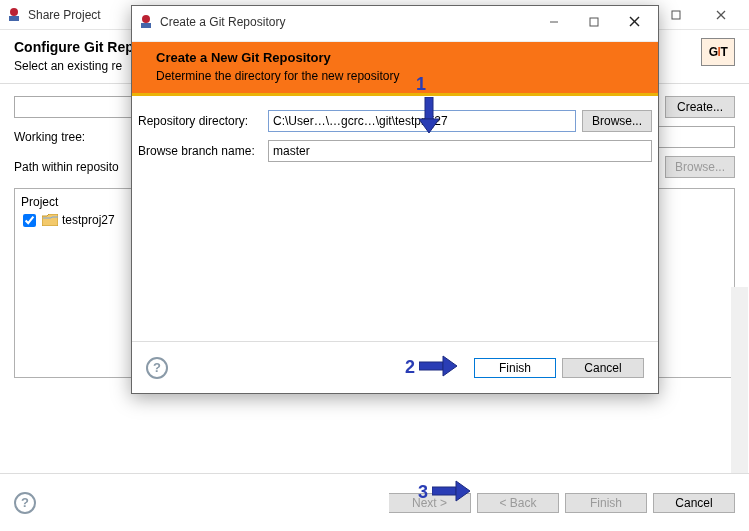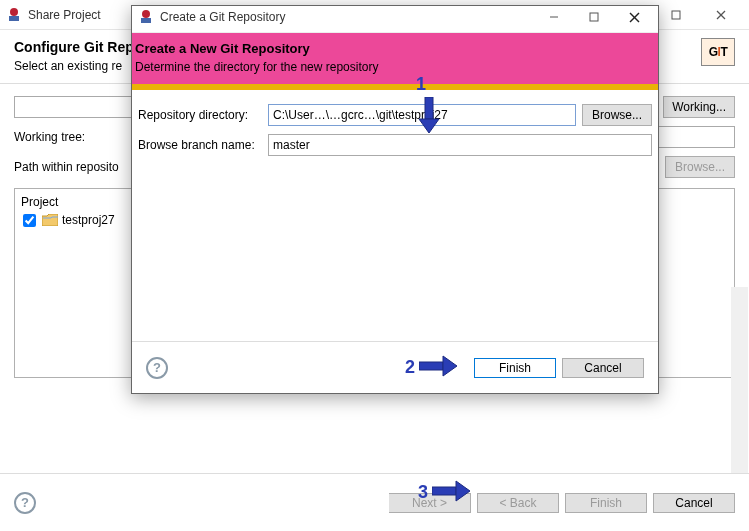--- a/index.html
+++ b/index.html
@@ -35,25 +35,25 @@
   .folder-icon { width:16px; height:12px; display:inline-block; }
 
   .outer-footer { position:absolute; bottom:0; left:0; right:0; height:58px; border-top:1px solid #ddd; display:flex; align-items:center; padding:0 14px; background:#fff;}
   .help-circle { width:22px; height:22px; border:2px solid #8a9aa8; border-radius:50%; color:#8a9aa8; display:flex; align-items:center; justify-content:center; font-weight:bold; font-size:13px;}
   .outer-footer .spacer { flex:1; }
   .outer-footer .btn, .inner-footer .btn { min-width:82px; height:20px; }
   .btn.disabled { color:#9a9a9a; }
 
   
   .inner-dialog { position:absolute; left:131px; top:5px; width:528px; height:389px; background:#fff; border:1px solid #666; box-shadow:0 4px 18px rgba(0,0,0,.35); z-index:5;}
-  .inner-tb { height:27px; display:flex; align-items:center; padding:0 4px 4px 6px; background:#fff; border-bottom:1px solid #eee;}
+  .inner-tb { height:36px; display:flex; align-items:center; padding:0 4px 4px 6px; background:#fff; border-bottom:1px solid #eee;}
   .inner-tb .tb-title { color:#333; }
   .inner-tb .tb-btn { width:40px; height:26px; }
 
-  .inner-header { background:#ec4899; padding:6px 14px 10px 3px; border-bottom:6px solid #eab308; display:flex;}
+  .inner-header { background:#f97316; padding:6px 14px 10px 24px; border-bottom:3px solid #eab308; display:flex;}
   .inner-header h2 { font-size:13px; font-weight:bold; margin:2px 0 4px 0;}
   .inner-header .sub { font-size:12px; }
 
   .inner-body { padding:12px 6px; }
   .inner-body .form-row label { width:130px; }
   .inner-body input.textfield { flex:1; height:22px; border:1px solid #7a9fd4; background:#fff; padding:0 4px; font-size:12px; outline:none;}
   .inner-body input.plain { border-color:#aaa; }
 
   .inner-footer { position:absolute; bottom:0; left:0; right:0; height:52px; border-top:1px solid #ddd; display:flex; align-items:center; padding:0 14px;}
   .inner-footer .spacer { flex:1;}
@@ -105,21 +105,21 @@
       <span class="or">I</span>
       <span>T</span>
     </div>
 </div>
 
 <div class="outer-body">
   <div class="form-row">
     <div class="combo">
         <span class="chev">˅</span>
       </div>
-    <div class="btn">Working...</div>
+    <div class="btn">Create...</div>
   </div>
   <div class="form-row">
     <label>Working tree:</label>
     <div class="txt"></div>
   </div>
   <div class="form-row">
     <label>Path within reposito</label>
     <div class="txt"></div>
     <div class="btn disabled">Browse...</div>
   </div>

